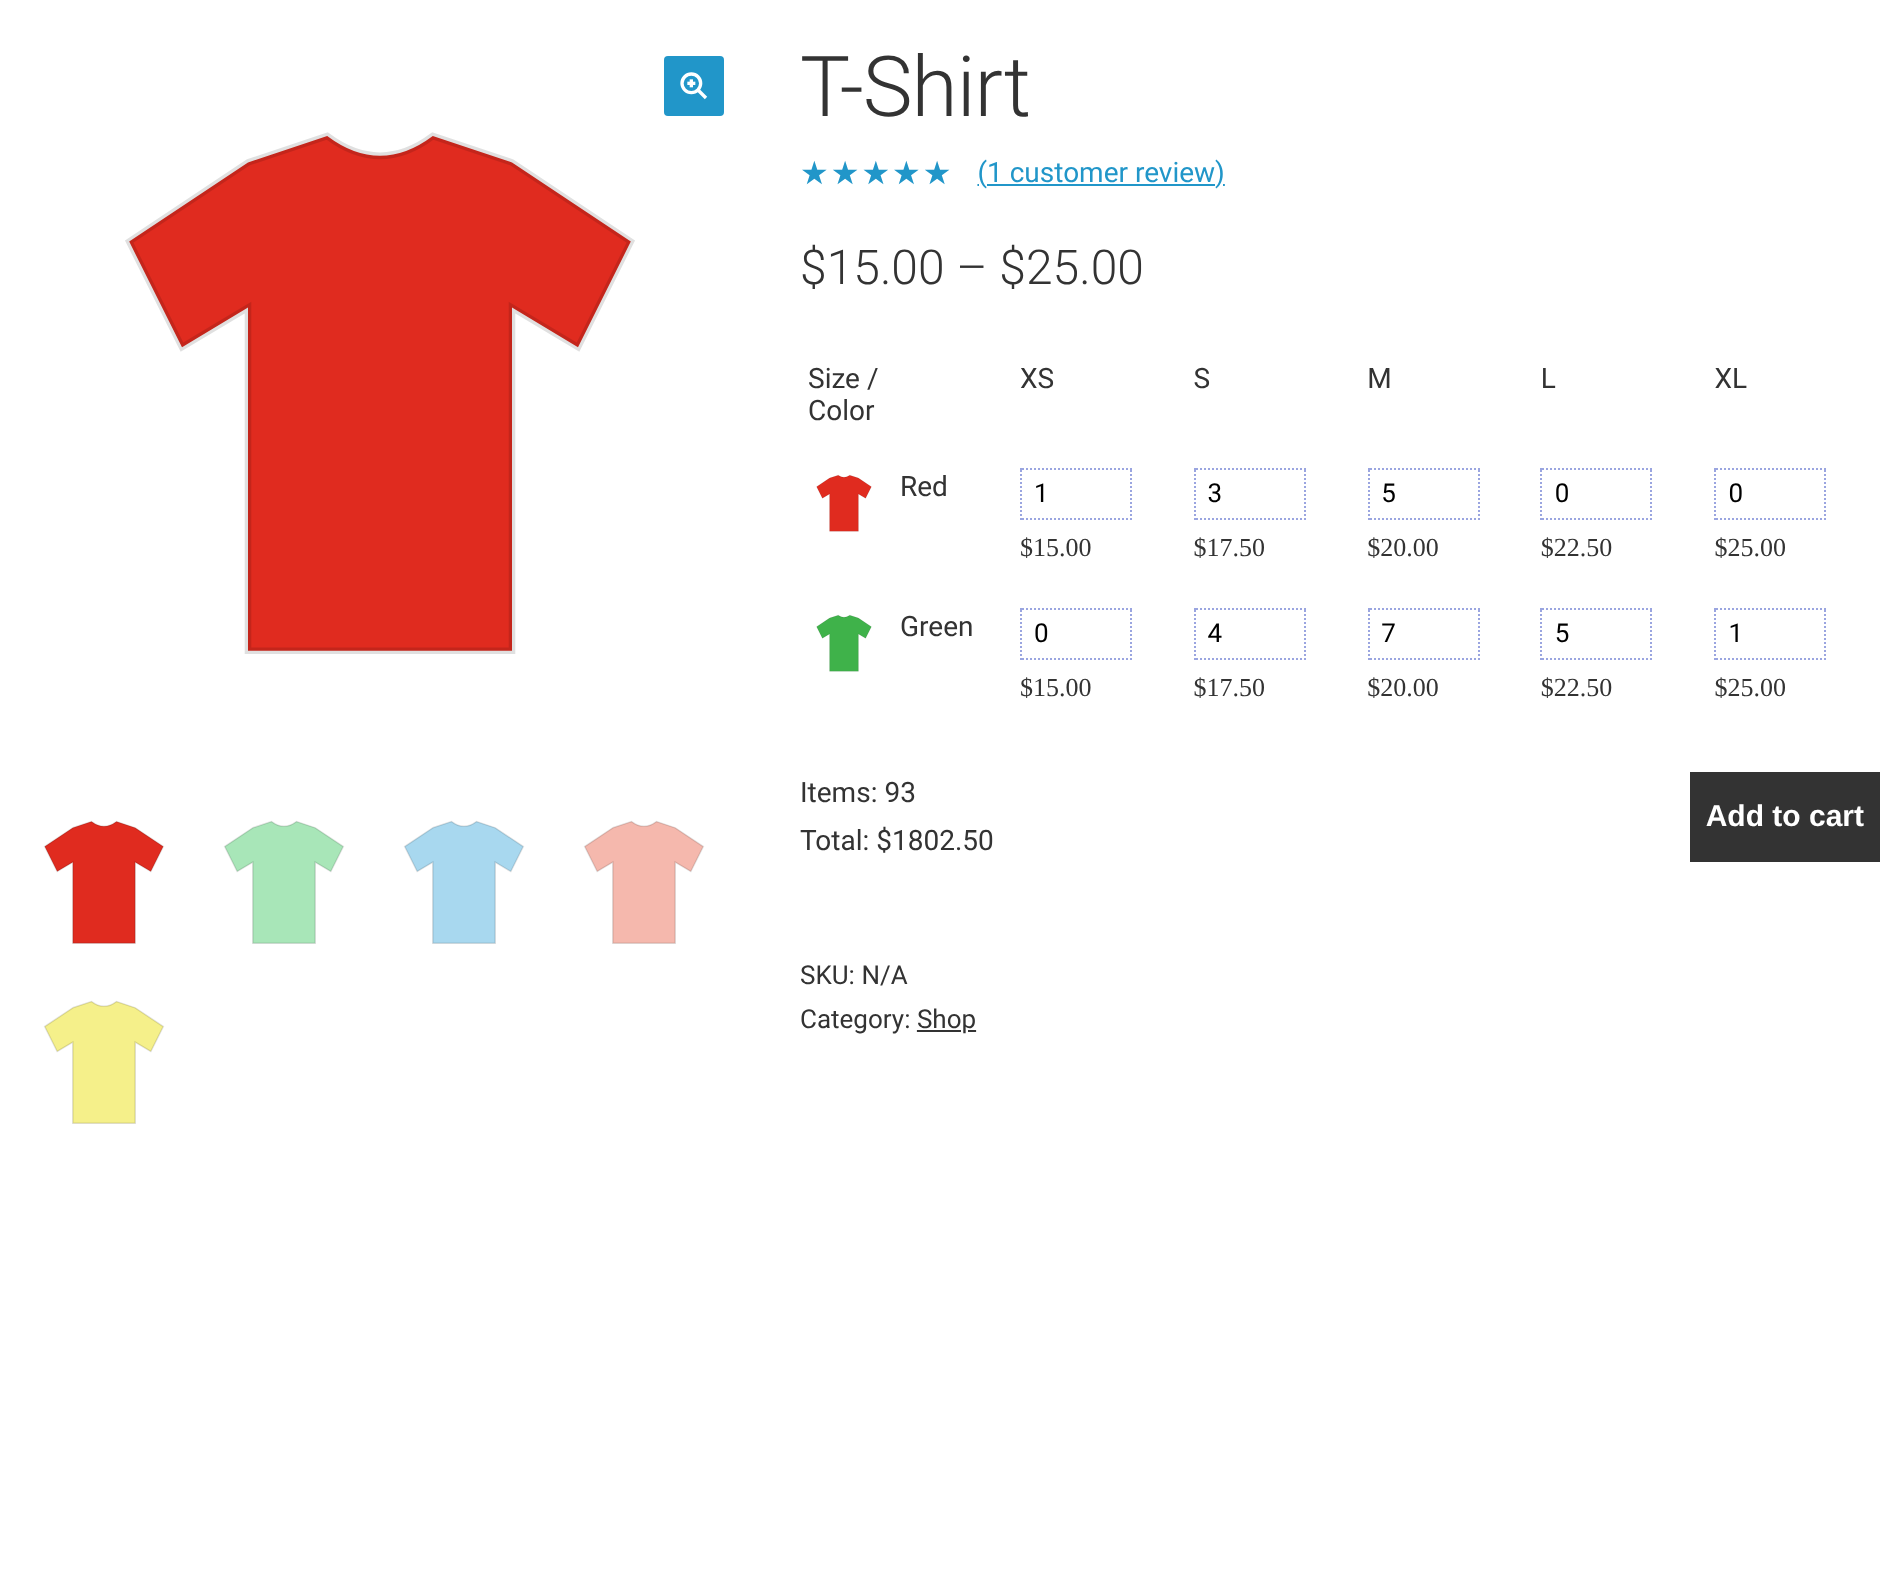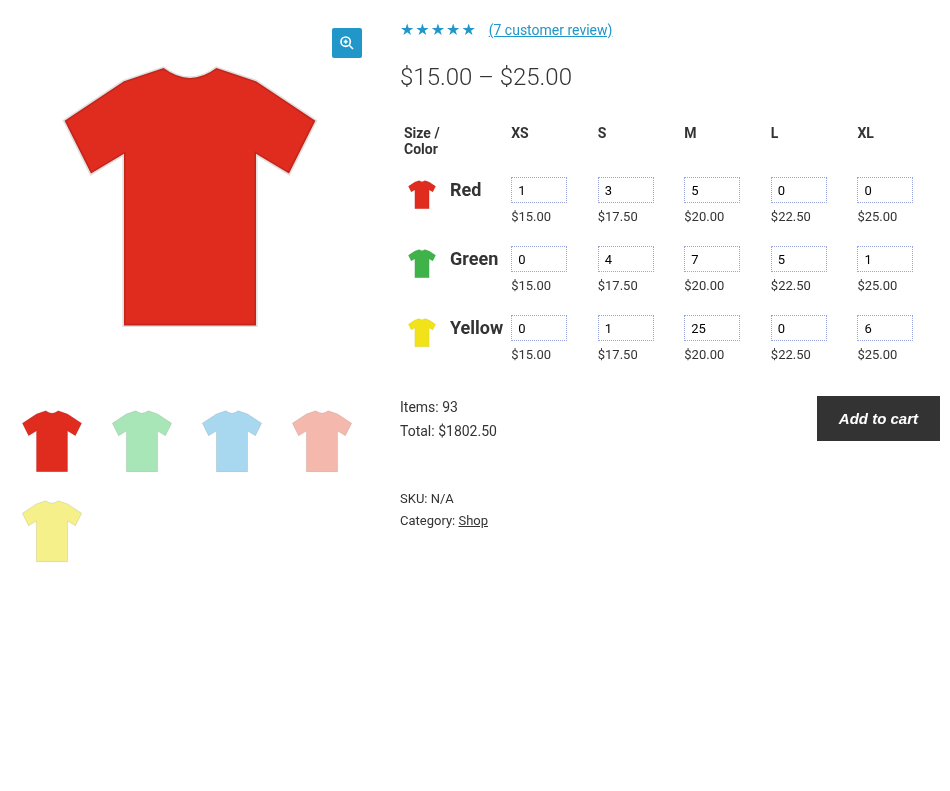--- a/index.html
+++ b/index.html
@@ -13,30 +13,30 @@
     .tshirt { position: relative; }
     .tshirt svg { display: block; }
     .details { flex: 1; }
     h1 { font-weight: 300; font-size: 42px; margin-bottom: 8px; letter-spacing: -0.5px; }
     .rating-row { display: flex; align-items: center; gap: 12px; margin-bottom: 24px; }
     .stars { color: #2196c9; font-size: 16px; letter-spacing: 1px; }
     .review-link { color: #2196c9; font-size: 14px; }
     .price-range { font-size: 24px; font-weight: 300; margin-bottom: 28px; }
     .description { font-size: 14px; line-height: 1.6; margin-bottom: 28px; }
     table.grid { border-collapse: collapse; width: 100%; font-size: 14px; }
-    table.grid th { text-align: left; font-weight: 700; padding: 6px 4px 14px 4px; vertical-align: top; margin-left: 19px; }
+    table.grid th { text-align: left; font-weight: 400; padding: 6px 4px 14px 4px; vertical-align: top; margin-left: 19px; }
     table.grid th.corner { width: 60px; }
     table.grid td { padding: 6px 4px 16px 4px; vertical-align: top; }
     table.grid td.swatch-cell { width: 46px; }
-    table.grid td.label-cell { width: 60px; font-size: 18px; padding-top: 8px; font-weight: bold;}
+    table.grid td.label-cell { width: 60px; font-size: 14px; padding-top: 8px;}
     .qty-input { width: 56px; height: 26px; border: 1px dotted #9aa5e0; padding: 2px 6px; font-size: 13px; font-family: inherit; }
-    .cell-price { font-size: 13px; margin-top: 6px; }
+    .cell-price { font-size: 13px; margin-top: 6px; font-family: Liberation Serif, serif; }
     .footer-row { display: flex; justify-content: space-between; align-items: flex-start; margin-top: 18px; gap: 28px; }
     .totals { font-size: 14px; line-height: 1.7; }
-    .add-btn { background: #333; color: #fff; border: none; padding: 14px 22px; font-size: 15px; font-weight: 600; cursor: pointer; font-style: italic; }
+    .add-btn { background: #333; color: #fff; border: none; padding: 14px 8px; font-size: 15px; font-weight: 600; cursor: pointer; }
     .meta { margin-top: 44px; font-size: 13px; line-height: 1.7; }
     .meta a { color: #333; }
     .swatch-mini { width: 36px; height: 36px; display:flex;align-items:center;justify-content:center;}
   </style>
 </head>
 <body>
 
 <div class="product">
   <div class="gallery">
     <div class="main-image">
@@ -77,23 +77,24 @@
         </div>
         <div class="thumb">
           <svg width="78" height="78" viewBox="0 0 100 100">
     <path d="M30 14 L42 10 Q50 16 58 10 L70 14 L88 26 L80 42 L70 36 L70 88 L30 88 L30 36 L20 42 L12 26 Z" fill="#f5f08a" stroke="rgba(0,0,0,0.12)" stroke-width="1"></path>
   </svg>
         </div>
       </div>
   </div>
 
   <div class="details">
+    <h1>T-Shirt</h1>
     <div class="rating-row">
       <span class="stars">★★★★★</span>
-      <a href="#" class="review-link">(7 customer review)</a>
+      <a href="#" class="review-link">(1 customer review)</a>
     </div>
     <div class="price-range">$15.00 – $25.00</div>
 
     <table class="grid">
       <thead>
           <tr id="grid-head">
             <th colspan="2" class="corner">Size /<br>Color</th>
             <th>XS</th>
             <th>S</th>
             <th>M</th>
@@ -125,35 +126,20 @@
   </svg>
               </div>
             </td>
             <td class="label-cell">Green</td>
             <td><input class="qty-input" type="text" value="0" style=""><div class="cell-price">$15.00</div></td>
             <td><input class="qty-input" type="text" value="4" style=""><div class="cell-price">$17.50</div></td>
             <td><input class="qty-input" type="text" value="7" style=""><div class="cell-price">$20.00</div></td>
             <td><input class="qty-input" type="text" value="5" style=""><div class="cell-price">$22.50</div></td>
             <td><input class="qty-input" type="text" value="1" style=""><div class="cell-price">$25.00</div></td>
           </tr>
-          <tr>
-            <td class="swatch-cell">
-              <div class="swatch-mini">
-                <svg width="36" height="36" viewBox="0 0 100 100">
-    <path d="M30 14 L42 10 Q50 16 58 10 L70 14 L88 26 L80 42 L70 36 L70 88 L30 88 L30 36 L20 42 L12 26 Z" fill="#f2e21a" stroke="rgba(0,0,0,0.12)" stroke-width="1"></path>
-  </svg>
-              </div>
-            </td>
-            <td class="label-cell">Yellow</td>
-            <td><input class="qty-input" type="text" value="0" style=""><div class="cell-price">$15.00</div></td>
-            <td><input class="qty-input" type="text" value="1" style=""><div class="cell-price">$17.50</div></td>
-            <td><input class="qty-input" type="text" value="25" style=""><div class="cell-price">$20.00</div></td>
-            <td><input class="qty-input" type="text" value="0" style=""><div class="cell-price">$22.50</div></td>
-            <td><input class="qty-input" type="text" value="6" style=""><div class="cell-price">$25.00</div></td>
-          </tr>
         </tbody>
     </table>
 
     <div class="footer-row">
       <div class="totals">
         <div><span>Items:</span> <span>93</span></div>
         <div><span>Total:</span> <span>$1802.50</span></div>
       </div>
       <button class="add-btn">Add to cart</button>
     </div>

